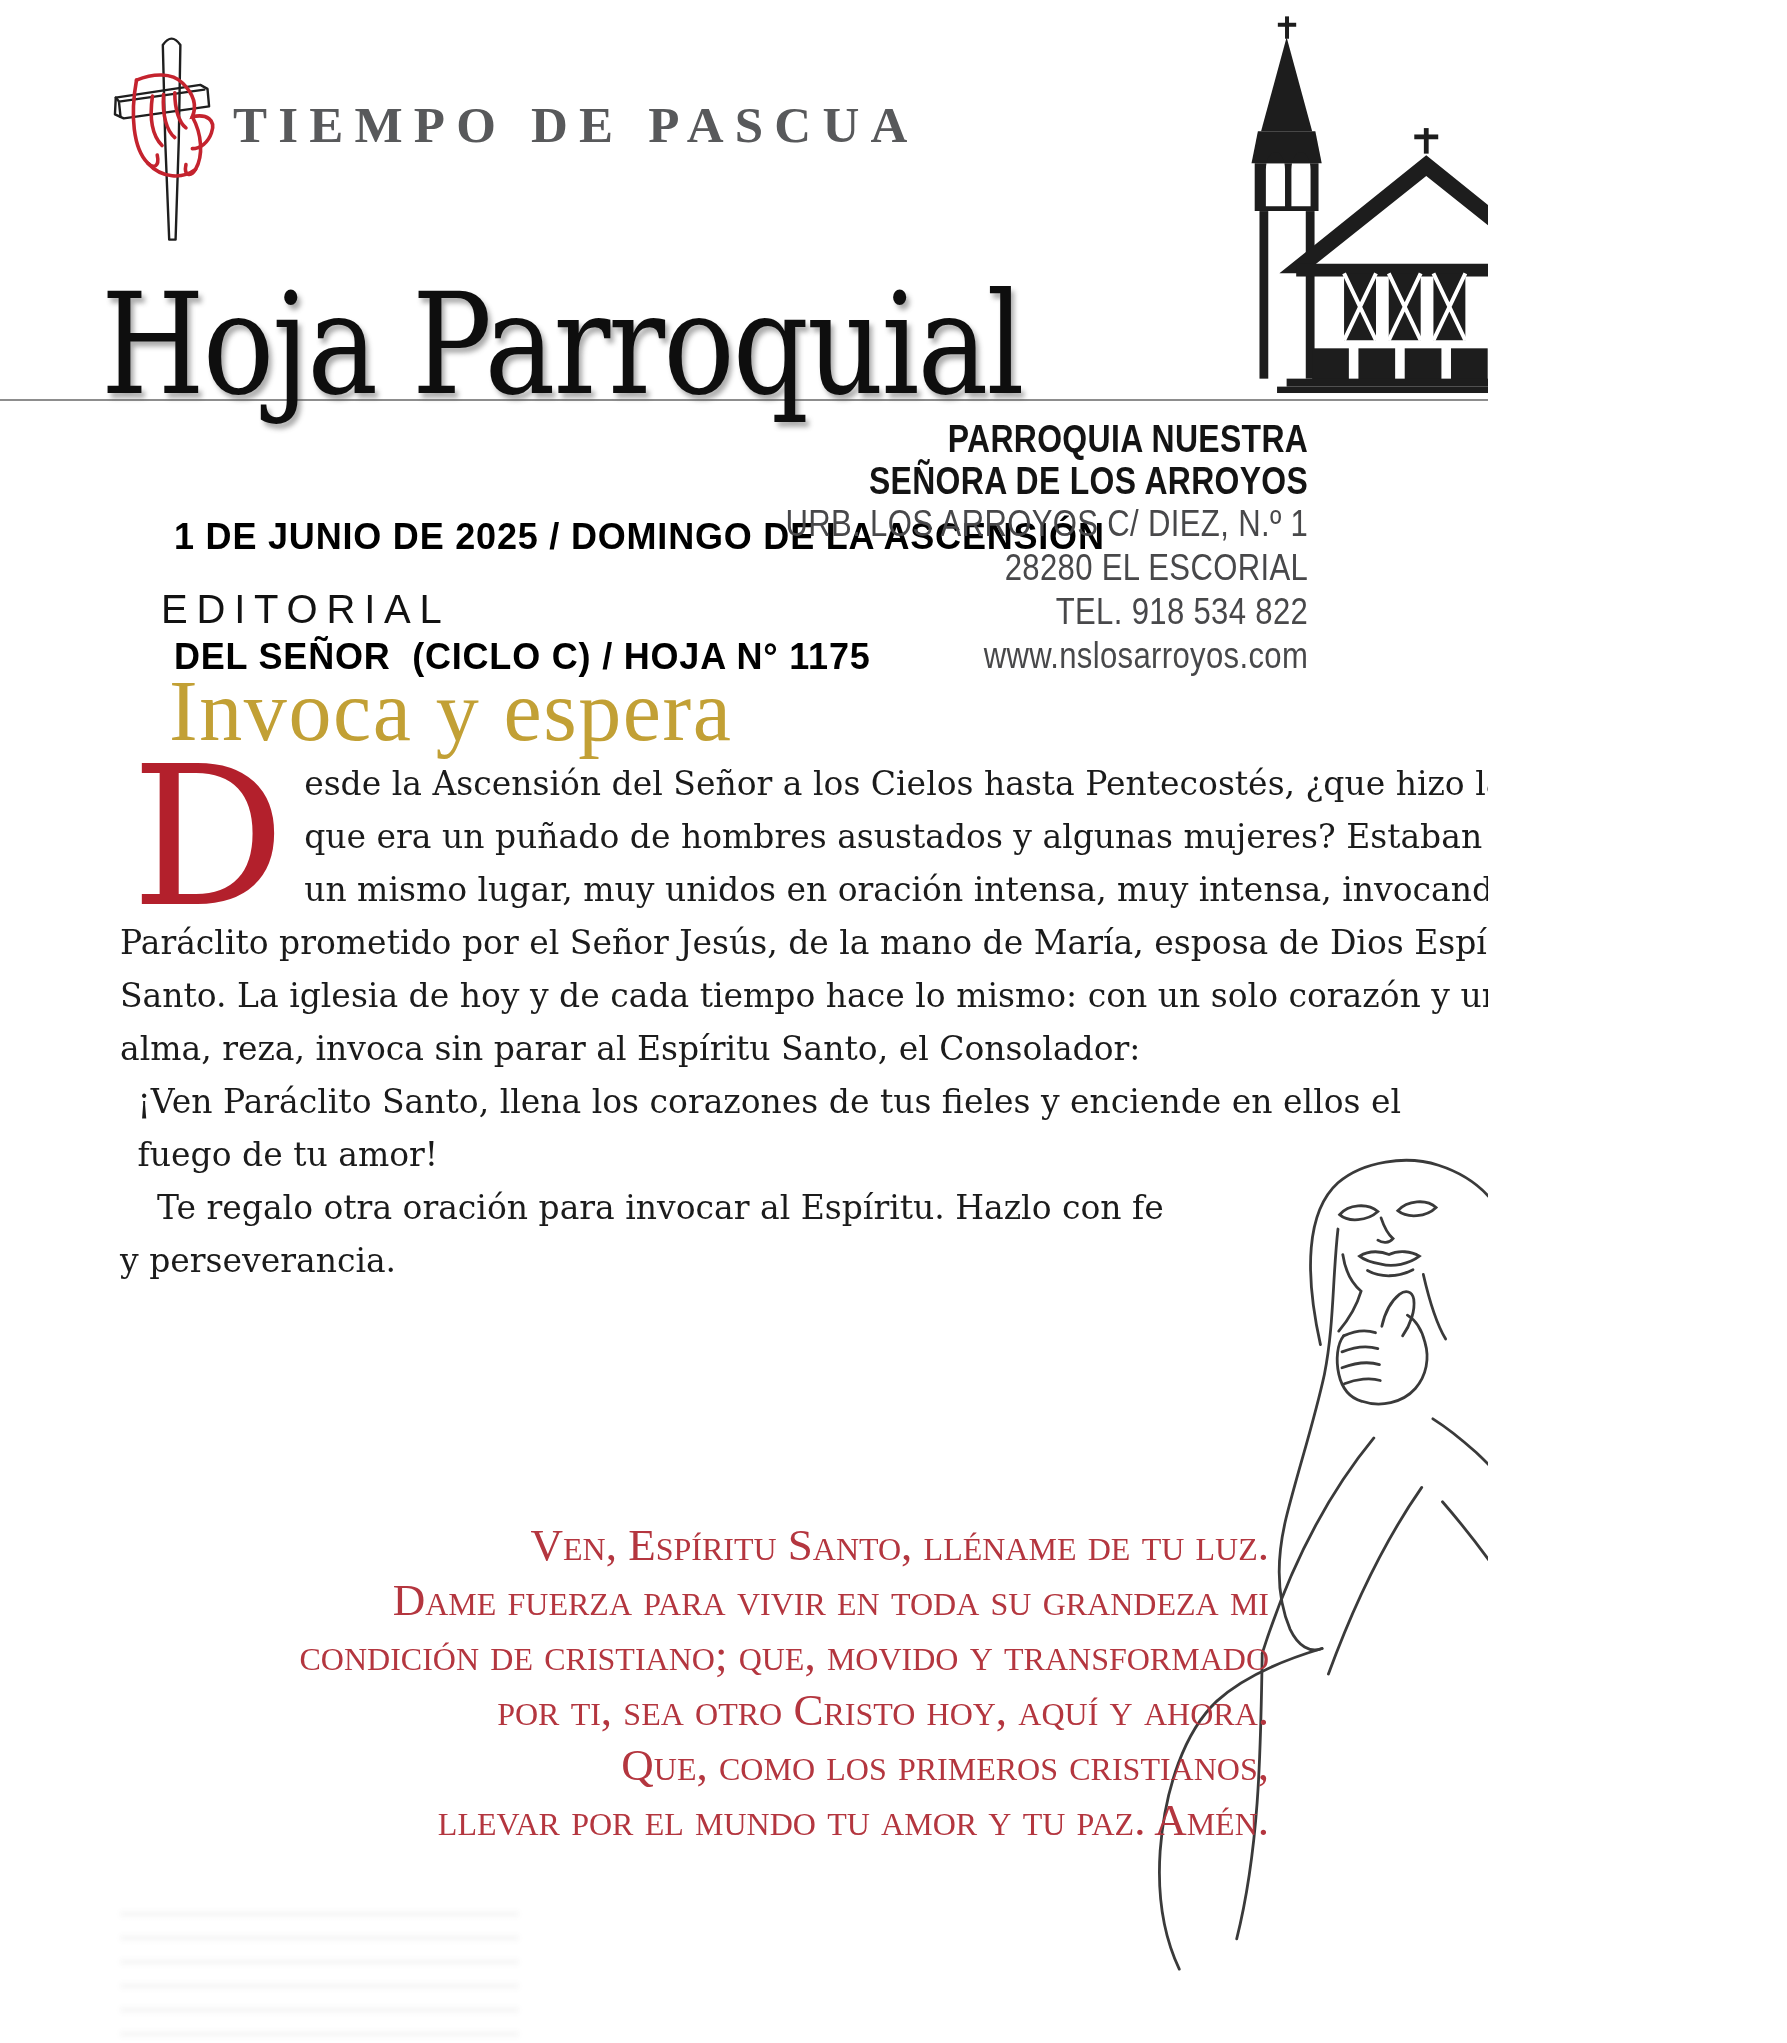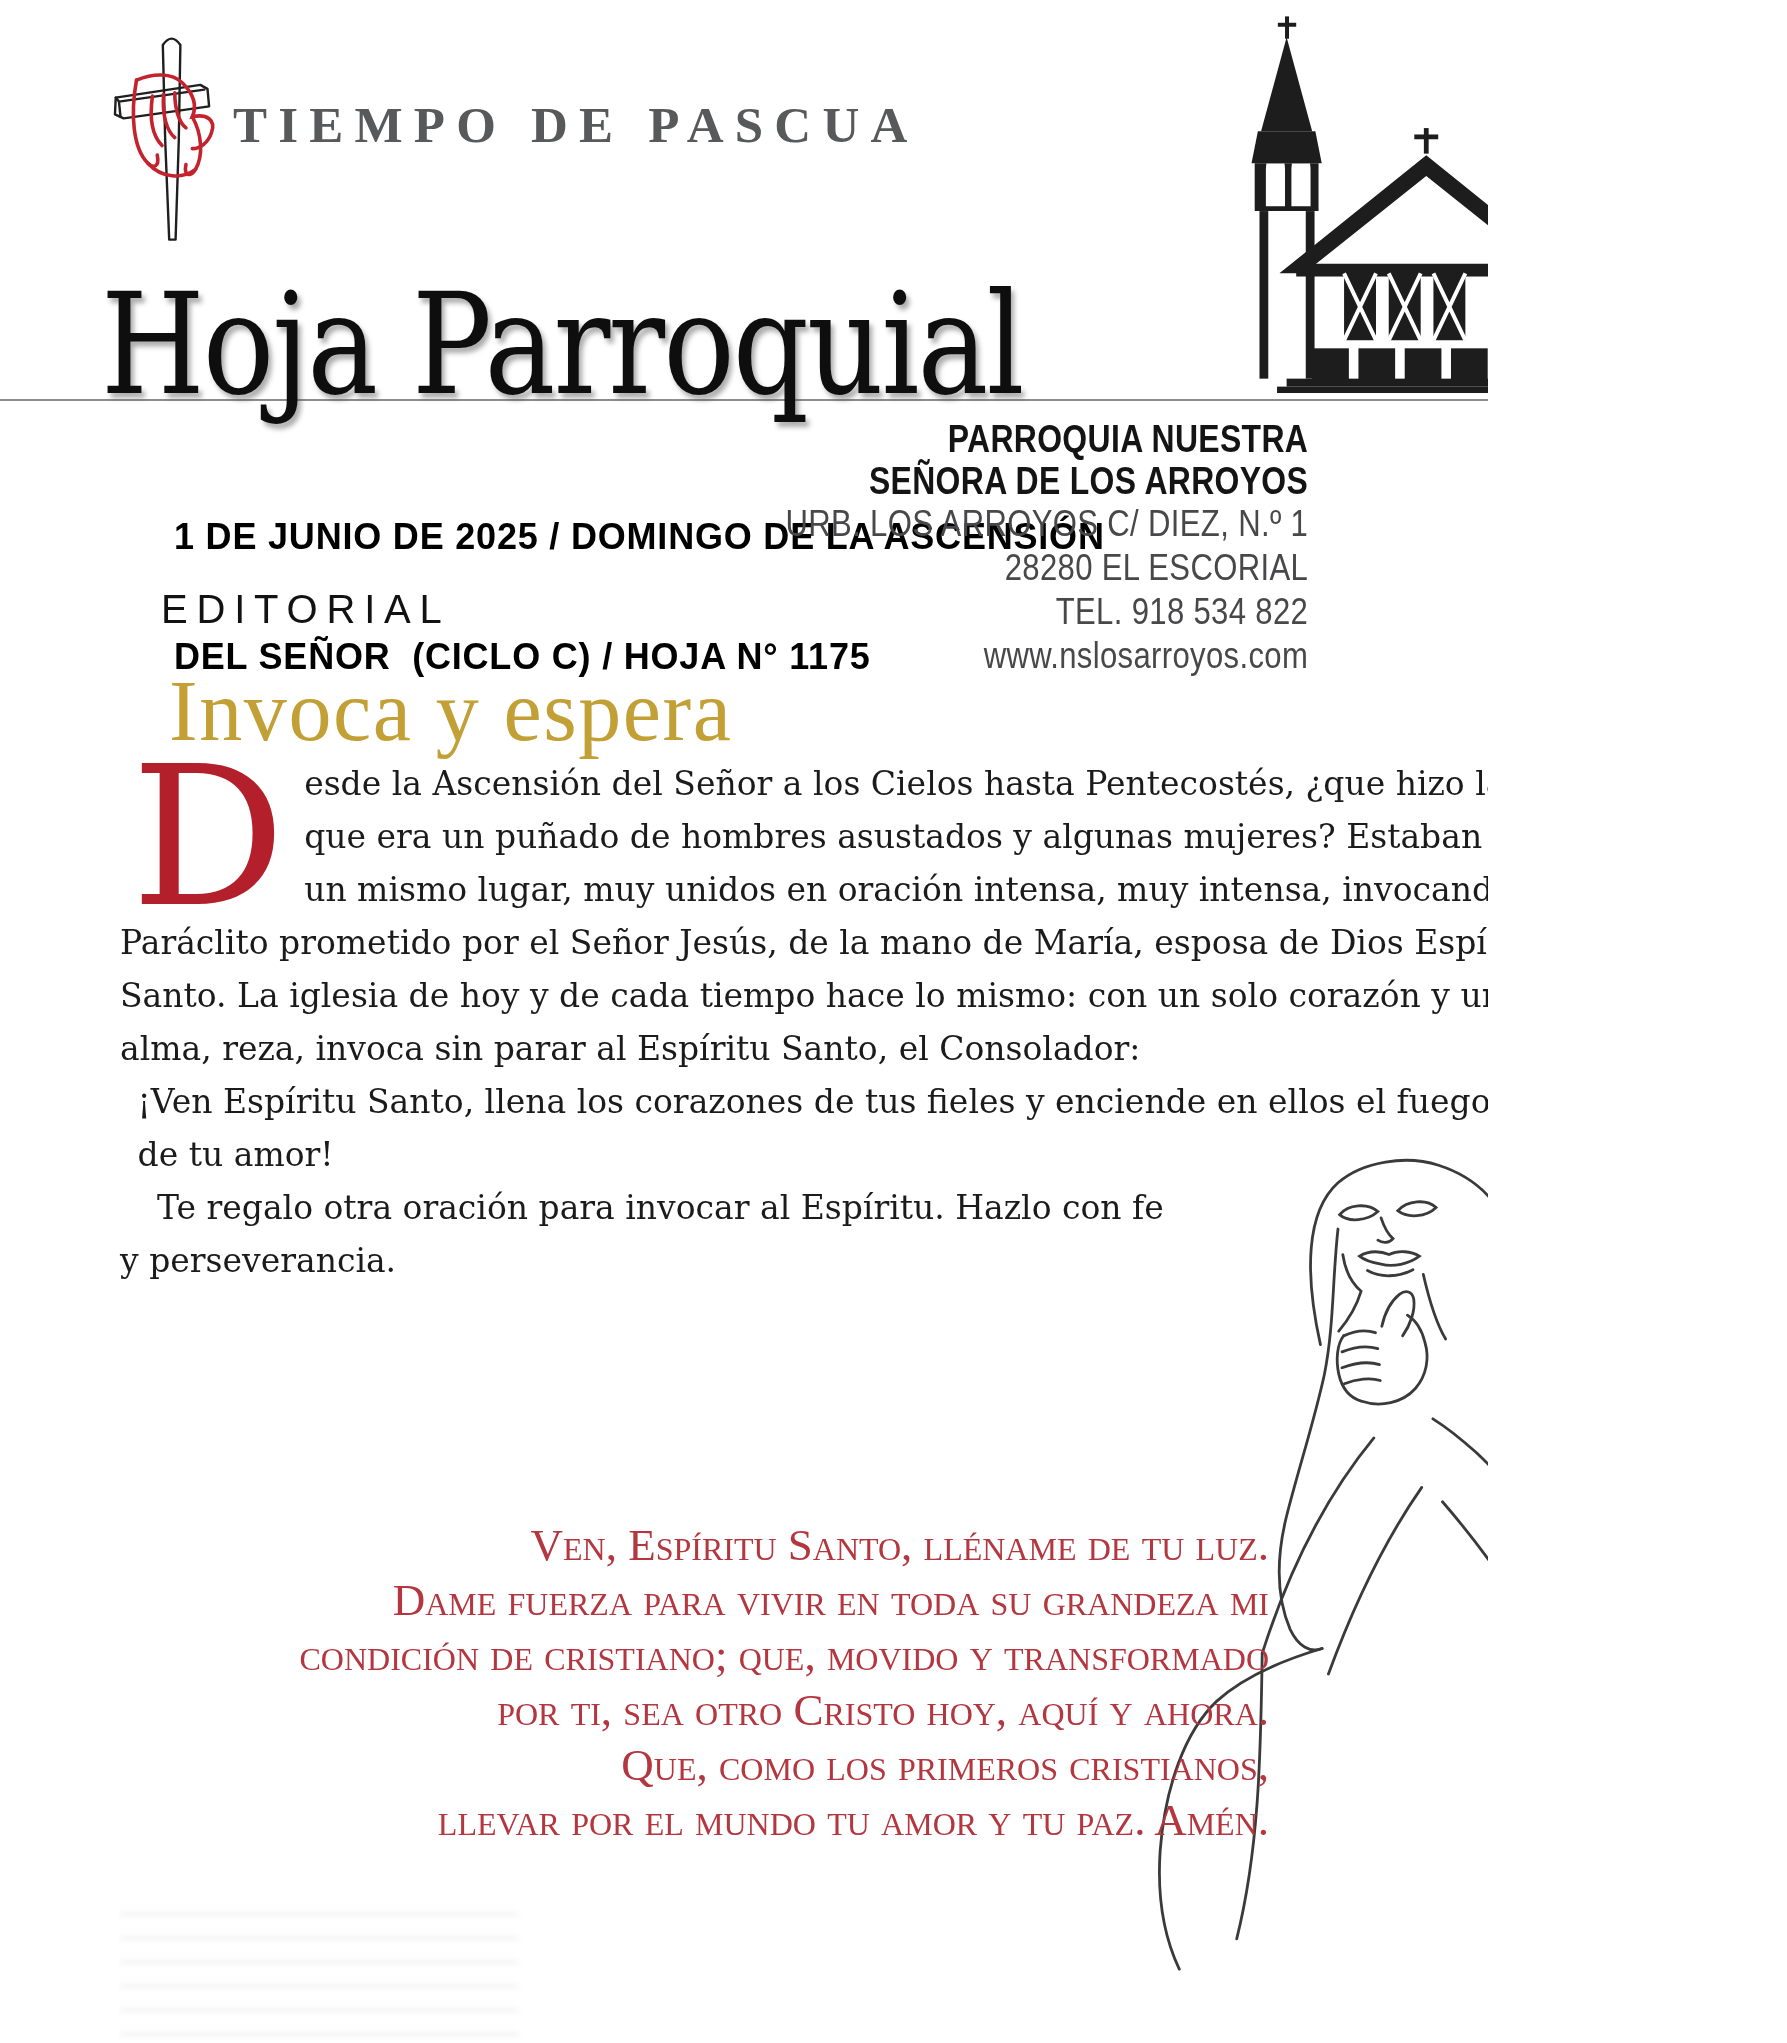--- a/index.html
+++ b/index.html
@@ -167,21 +167,21 @@
     <div class="light-line">28280 EL ESCORIAL</div>
     <div class="light-line">TEL. 918 534 822</div>
     <div class="light-line">www.nslosarroyos.com</div>
   </div>
 
   <div class="section-label">EDITORIAL</div>
   <div class="headline">Invoca y espera</div>
 
   <div class="body-copy">
     <p><span class="dropcap">D</span><span>esde la Ascensión del Señor a los Cielos hasta Pentecostés, ¿que hizo la Iglesia, que era un puñado de hombres asustados y algunas mujeres? Estaban juntos en un mismo lugar, muy unidos en oración intensa, muy intensa, invocando al Paráclito prometido por el Señor Jesús, de la mano de María, esposa de Dios Espíritu Santo. La iglesia de hoy y de cada tiempo hace lo mismo: con un solo corazón y una sola alma, reza, invoca sin parar al Espíritu Santo, el Consolador:</span></p>
-    <p class="para2">¡Ven Espíritu Santo, llena los corazones de tus fieles y enciende en ellos el fuego de tu amor!</p>
+    <p class="para2">¡Ven Paráclito Santo, llena los corazones de tus fieles y enciende en ellos el fuego de tu amor!</p>
     <p class="para4">Te regalo otra oración para invocar al Espíritu. Hazlo con fe y perseverancia.</p>
   </div>
 
   <div class="prayer">
     <div>Ven, Espíritu Santo, lléname de tu luz.</div>
     <div>Dame fuerza para vivir en toda su grandeza mi</div>
     <div>condición de cristiano; que, movido y transformado</div>
     <div>por ti, sea otro Cristo hoy, aquí y ahora.</div>
     <div>Que, como los primeros cristianos,</div>
     <div>llevar por el mundo tu amor y tu paz. Amén.</div>

